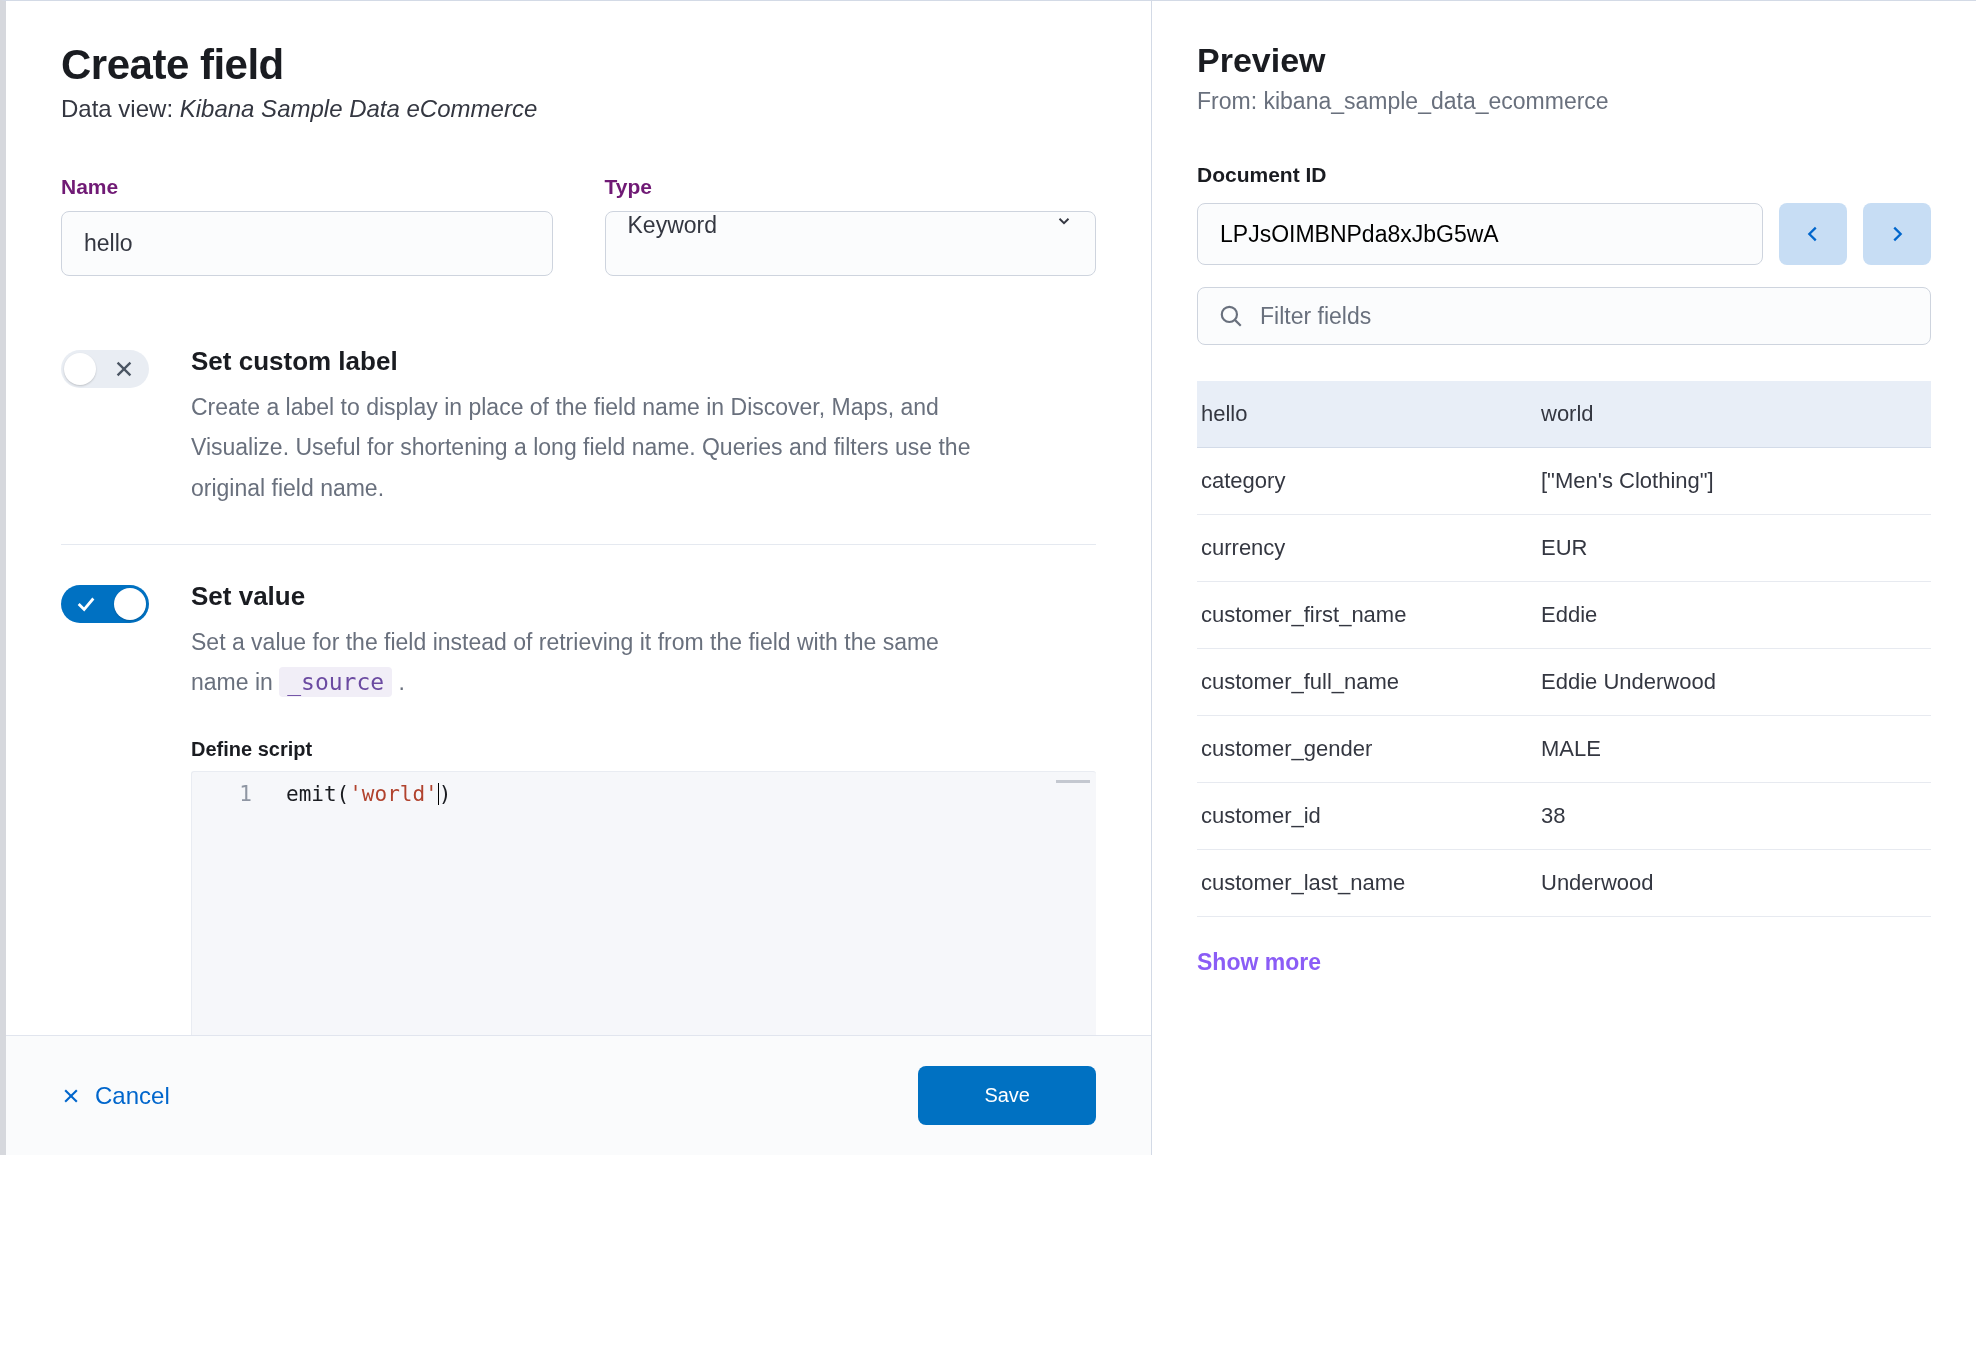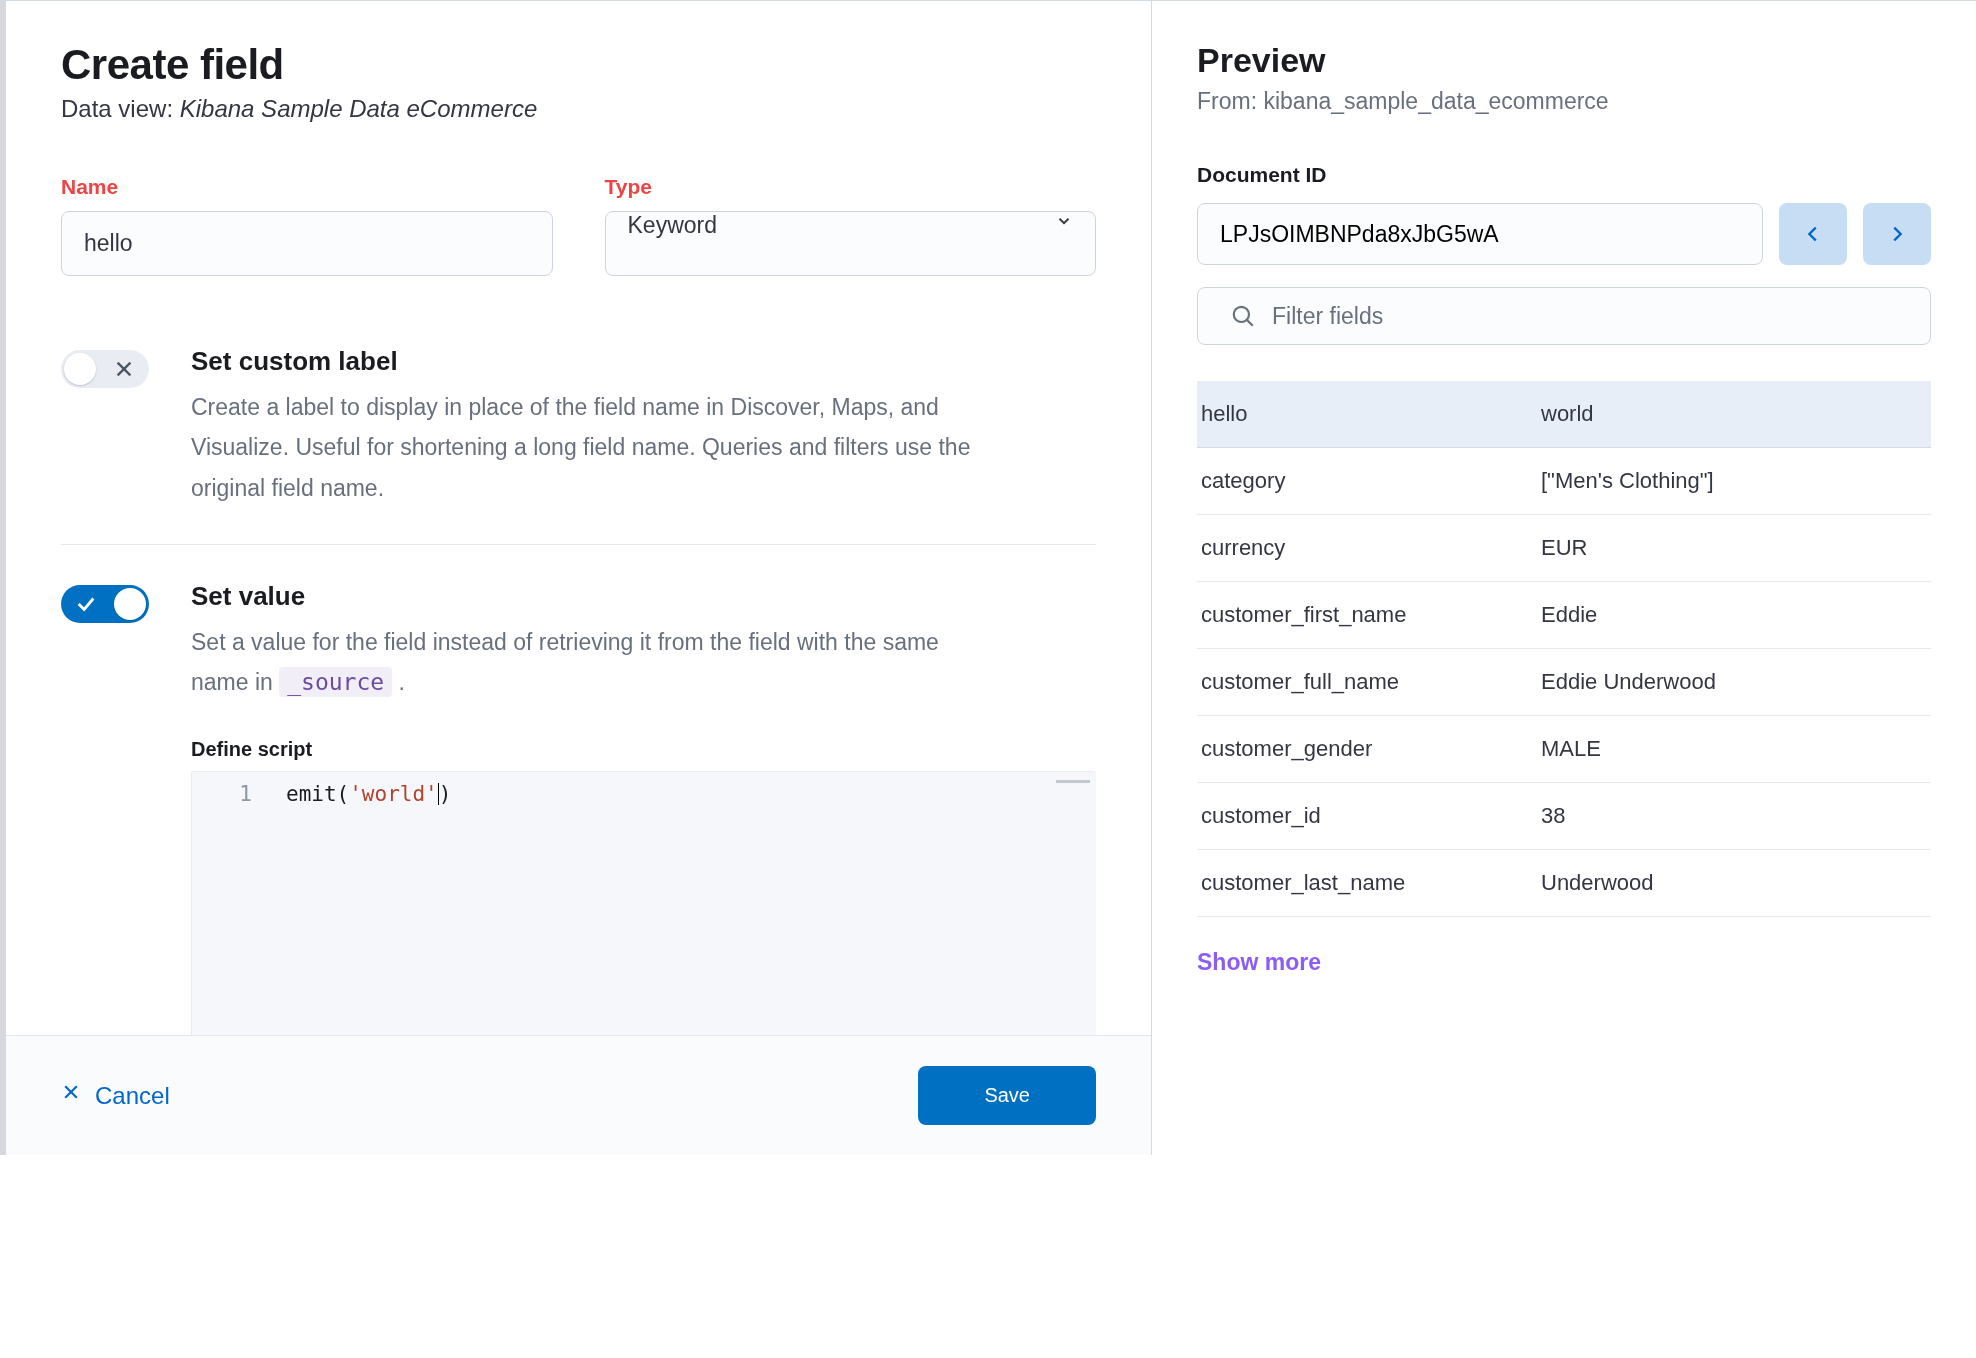--- a/index.html
+++ b/index.html
@@ -46,21 +46,21 @@
 .subtitle .italic { font-style: italic; }
 .form-row {
   display: flex;
   gap: 52px;
   margin-top: 52px;
 }
 .form-col { flex: 1; }
 .form-label {
   font-size: 21px;
   font-weight: 600;
-  color: #ef4444;
+  color: #701a75;
   margin-bottom: 12px;
   display: block;
 }
 .text-input, .select {
   width: 100%;
   height: 65px;
   border: 1px solid #ced4de;
   border-radius: 8px;
   background: #fbfcfd;
   font-size: 23px;
@@ -191,20 +191,21 @@
   height: 120px;
   border-top: 1px solid #e1e5ee;
   background: #fafbfc;
   display: flex;
   align-items: center;
   justify-content: space-between;
   padding: 0 55px;
 }
 .cancel-btn {
   display: flex;
+  align-items: center;
   gap: 14px;
   color: #0066cc;
   font-size: 24px;
   font-weight: 500;
   cursor: pointer;
 }
 .cancel-btn .x-ic { width: 20px; height: 20px; }
 .save-btn {
   background: #0071c2;
   color: #fff;
@@ -242,21 +243,21 @@
   color: #0066cc;
 }
 .filter-box {
   margin-top: 22px;
   height: 58px;
   border: 1px solid #ced4de;
   border-radius: 8px;
   background: #fbfcfd;
   display: flex;
   align-items: center;
-  padding: 0 32px;
+  padding: 0 20px;
   gap: 16px;
   color: #69707d;
   font-size: 23px;
 }
 .mag-icon { width: 26px; height: 26px; color: #69707d; }
 .data-table { margin-top: 36px; width: 100%; }
 .data-table .row {
   display: flex;
   border-bottom: 1px solid #e7eaf0;
   padding: 20px 4px;

